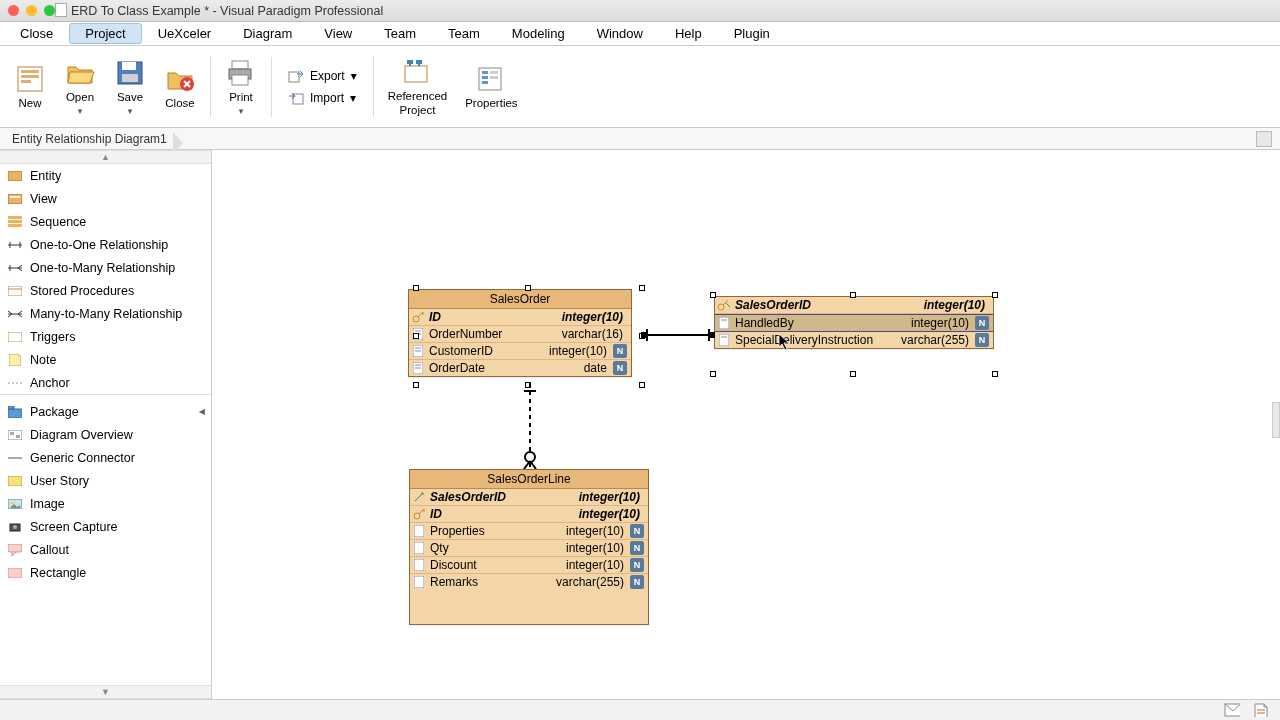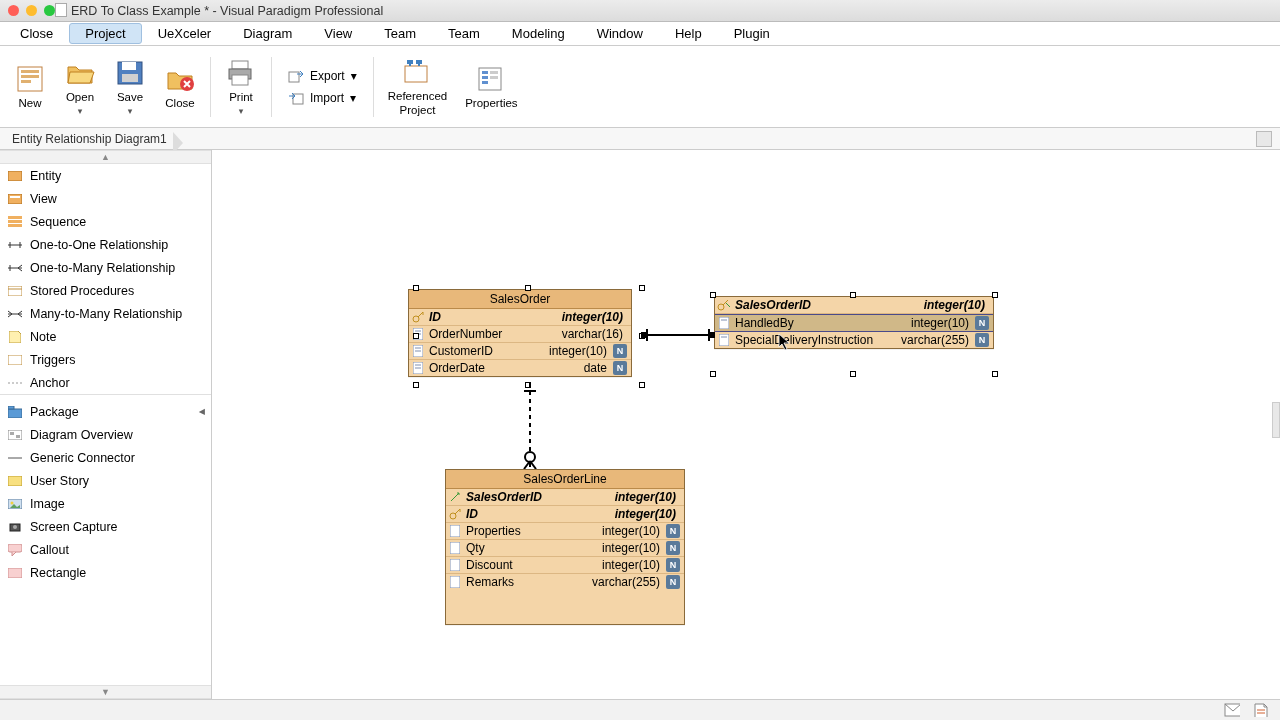--- a/index.html
+++ b/index.html
@@ -269,33 +269,33 @@
         <div class="pic">
           <svg width="14" height="10">
             <line x1="0" y1="5" x2="14" y2="5" stroke="#333"></line>
             <path d="M4 5 L0 2 M4 5 L0 8 M10 5 L14 2 M10 5 L14 8" stroke="#333" fill="none"></path>
           </svg>
         </div>
         <span>Many-to-Many Relationship</span>
       </div>
     <div class="pal-item">
         <div class="pic">
+          <svg width="14" height="10">
+            <rect width="14" height="10" fill="#fff" stroke="#c09040"></rect>
+          </svg>
+        </div>
+        <span>Triggers</span>
+      </div>
+    <div class="pal-item">
+        <div class="pic">
           <svg width="12" height="12">
             <path d="M0 0 L9 0 L12 3 L12 12 L0 12 Z" fill="#fff0b0" stroke="#c0a040"></path>
           </svg>
         </div>
         <span>Note</span>
-      </div>
-    <div class="pal-item">
-        <div class="pic">
-          <svg width="14" height="10">
-            <rect width="14" height="10" fill="#fff" stroke="#c09040"></rect>
-          </svg>
-        </div>
-        <span>Triggers</span>
       </div>
     <div class="pal-item">
         <div class="pic">
           <svg width="14" height="6">
             <line x1="0" y1="3" x2="14" y2="3" stroke="#999" stroke-dasharray="2 2"></line>
           </svg>
         </div>
         <span>Anchor</span>
       </div>
     <div style="height:6px;border-top:1px solid #e0e0e0"></div>
@@ -469,21 +469,21 @@
         </div>
     </div>
 
     <div class="handle" style="left:498px;top:142px"></div>
     <div class="handle" style="left:638px;top:142px"></div>
     <div class="handle" style="left:780px;top:142px"></div>
     <div class="handle" style="left:498px;top:221px"></div>
     <div class="handle" style="left:638px;top:221px"></div>
     <div class="handle" style="left:780px;top:221px"></div>
 
-    <div class="entity" style="left:197px; top:319px; width:240px; height:156px;margin-left:36px;">
+    <div class="entity" style="left:197px; top:319px; width:240px; height:156px;">
       <div class="ehead">SalesOrderLine</div>
       <div class="erow">
           <div class="ricon">
             <svg width="12" height="12">
               <path d="M2 10 L10 2 M8 2 L10 2 L10 4" stroke="#3a9a3a" fill="none"></path>
             </svg>
           </div>
           <span class="cname fk">SalesOrderID</span>
           <span class="ctype fk">integer(10)</span>
         </div>

